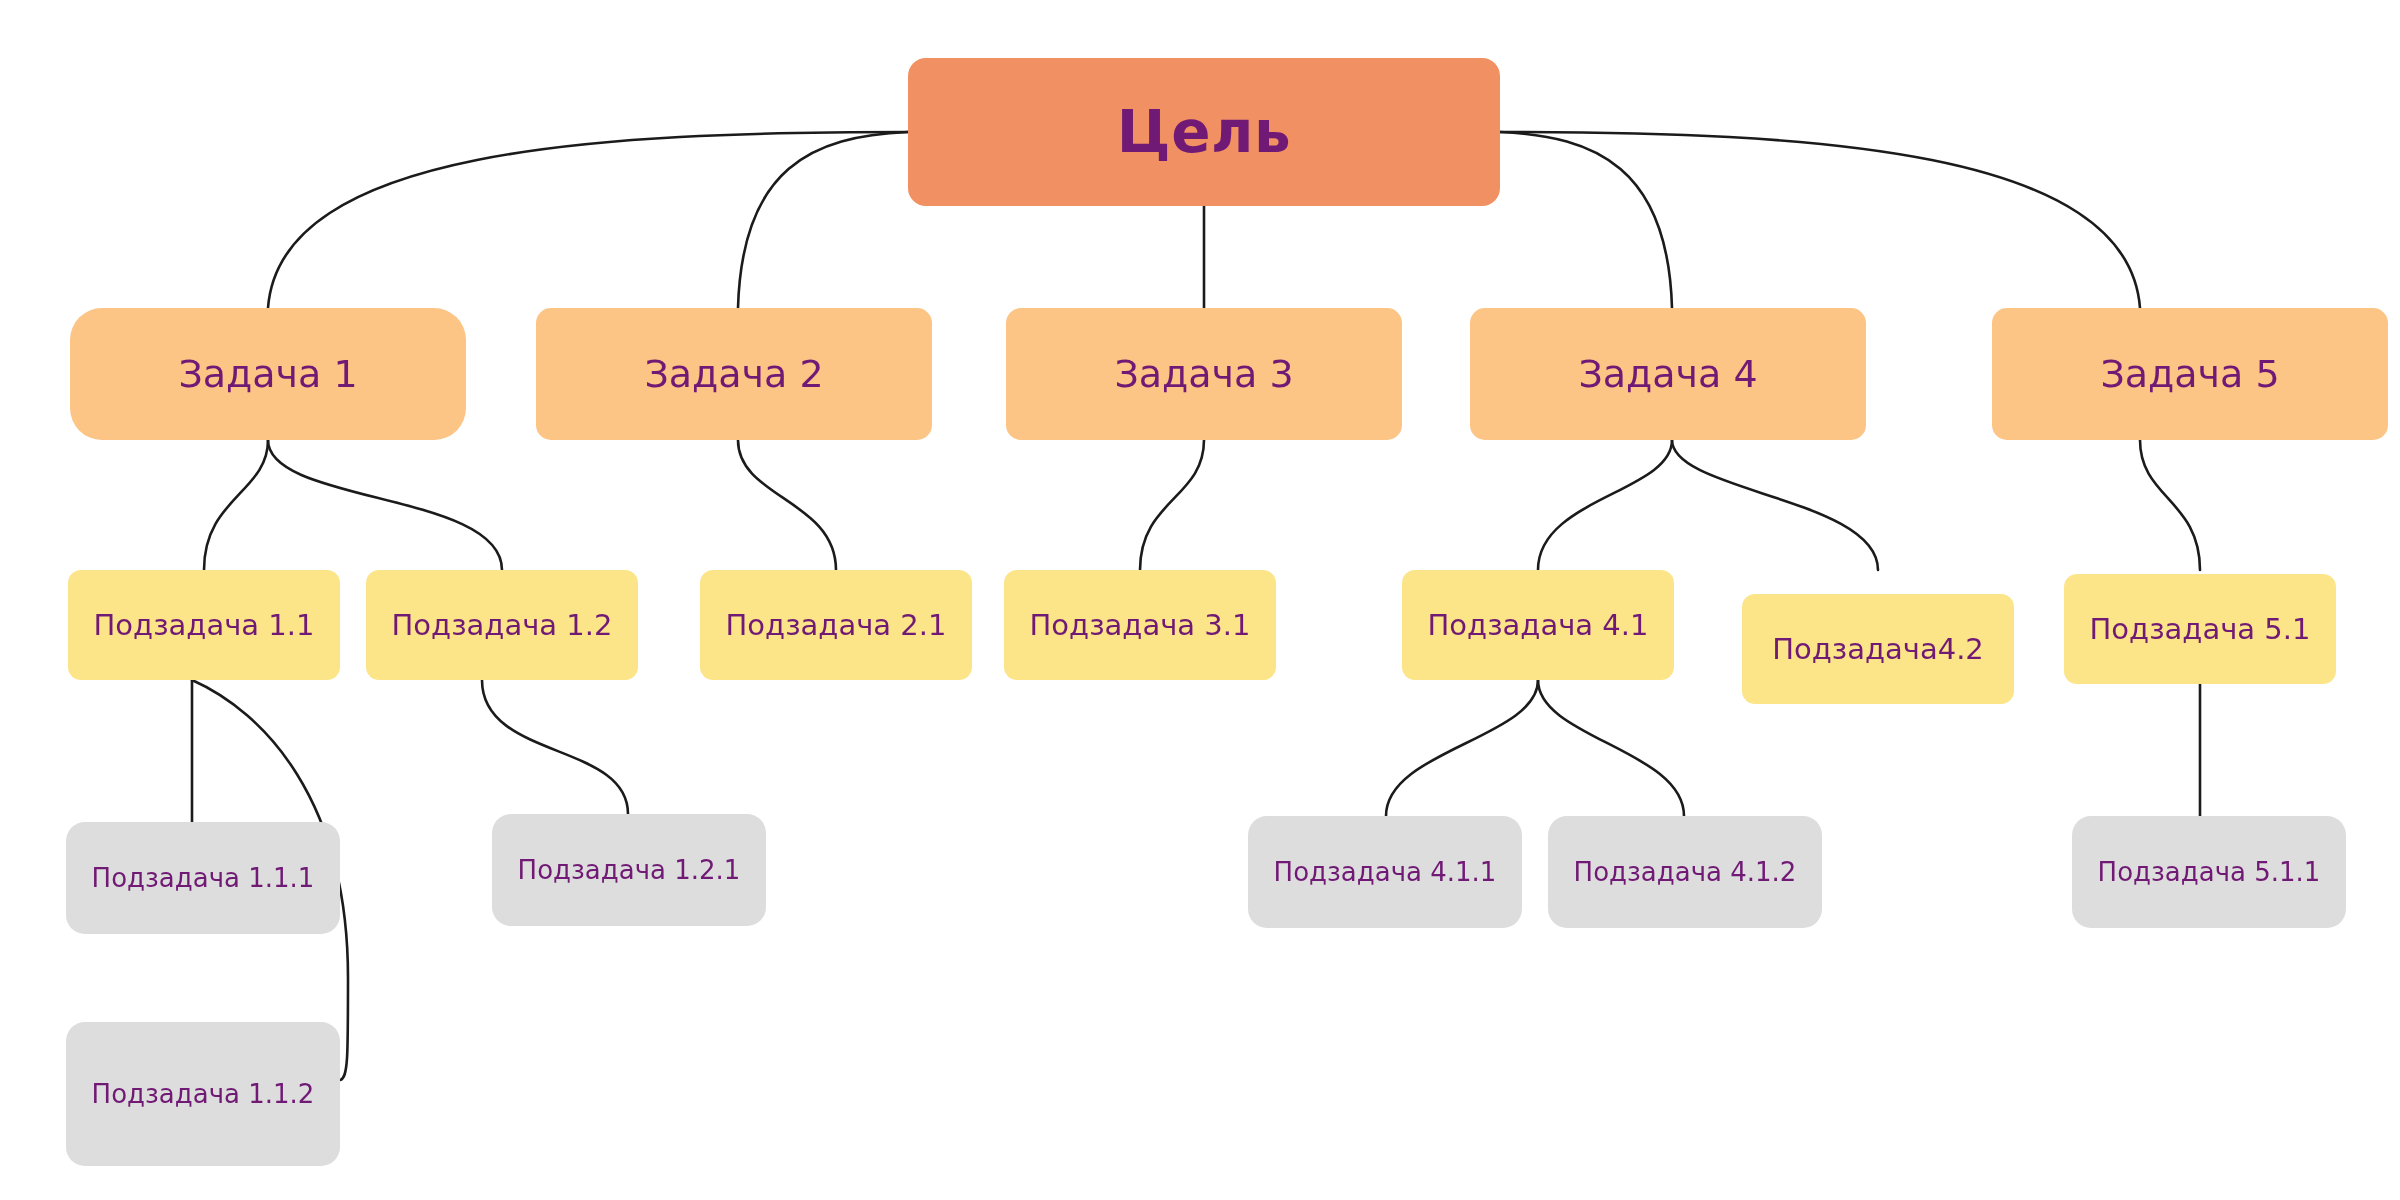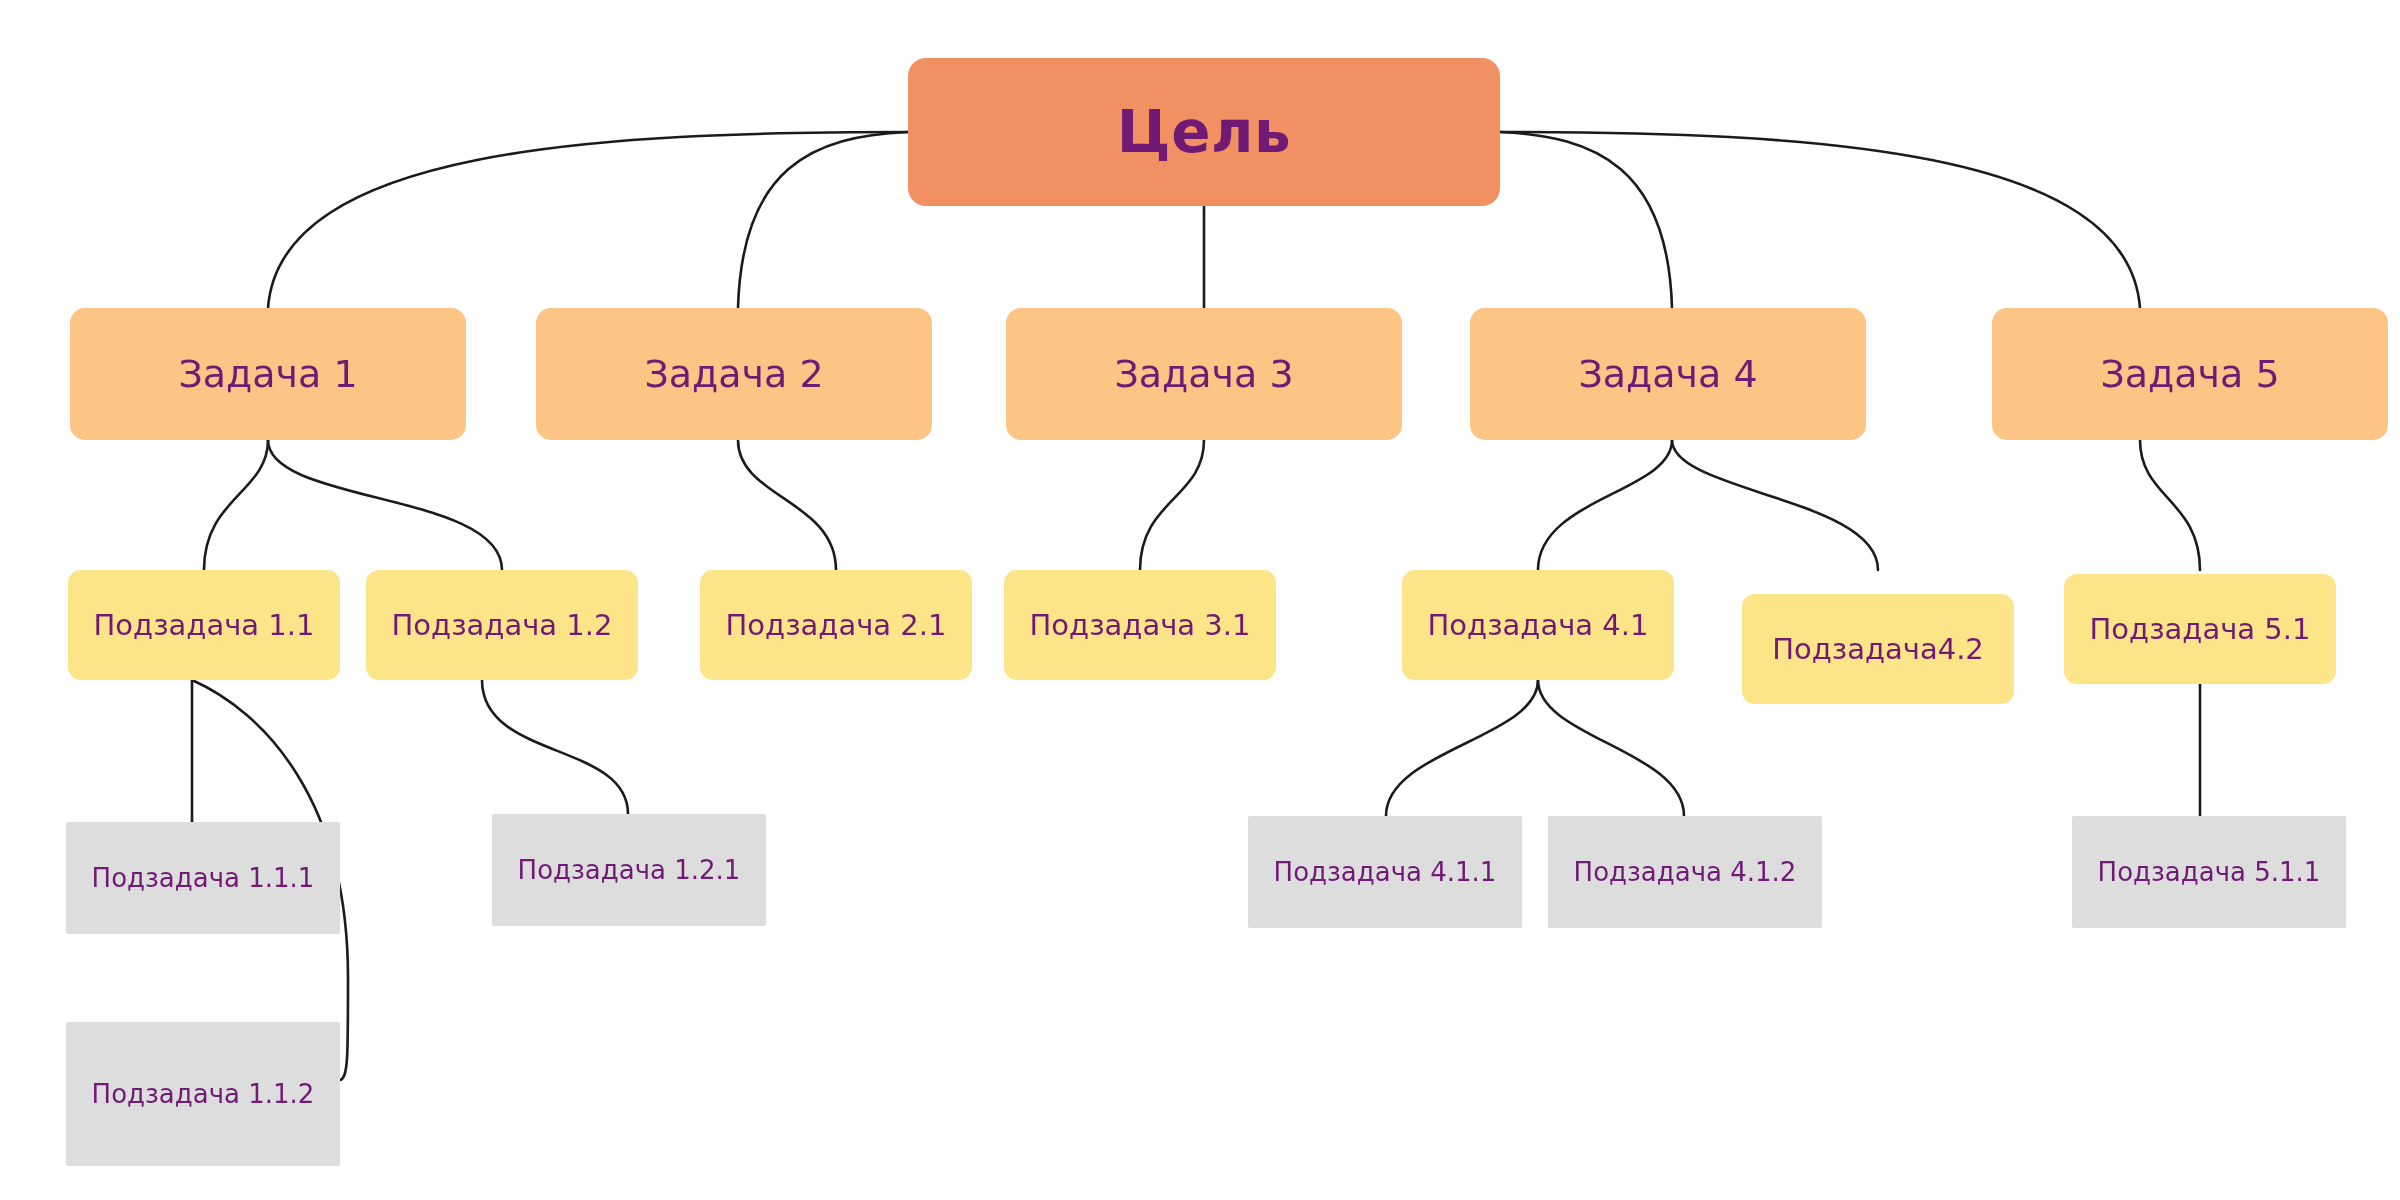--- a/index.html
+++ b/index.html
@@ -52,21 +52,21 @@
     border-radius: 15px;
   }
   .node.level3 {
     background: #fce588;
     font-size: 29px;
     border-radius: 13px;
   }
   .node.level4 {
     background: #dddddd;
     font-size: 26px;
-    border-radius: 2px;
+    border-radius: 19px;
   }
   .edge {
     fill: none;
     stroke: #1b1b1b;
     stroke-width: 2.6;
     stroke-linecap: round;
   }
 </style>
 </head>
 <body>
@@ -91,21 +91,21 @@
       <path d="M 482 680 C 482 760, 628 742, 628 814" class="edge" stroke="#1b1b1b"></path>
       <path d="M 1538 680 C 1538 738, 1386 750, 1386 816" class="edge" stroke="#1b1b1b"></path>
       <path d="M 1538 680 C 1538 738, 1684 750, 1684 816" class="edge" stroke="#1b1b1b"></path>
       <path d="M 2200 680 L 2200 816" class="edge" stroke="#1b1b1b"></path>
     </svg>
 
   <div class="node root" id="n-root" style="left: 908px; top: 58px; width: 592px; height: 148px;">
     <span>Цель</span>
   </div>
 
-  <div class="node level2" id="n-t1" style="left: 70px; top: 308px; width: 396px; height: 132px;">
+  <div class="node level2" id="n-t1" style="left: 70px; top: 308px; width: 396px; height: 132px; border-radius: 32px;">
     <span>Задача 1</span>
   </div>
   <div class="node level2" id="n-t2" style="left: 536px; top: 308px; width: 396px; height: 132px;">
     <span>Задача 2</span>
   </div>
   <div class="node level2" id="n-t3" style="left: 1006px; top: 308px; width: 396px; height: 132px;">
     <span>Задача 3</span>
   </div>
   <div class="node level2" id="n-t4" style="left: 1470px; top: 308px; width: 396px; height: 132px;">
     <span>Задача 4</span>

